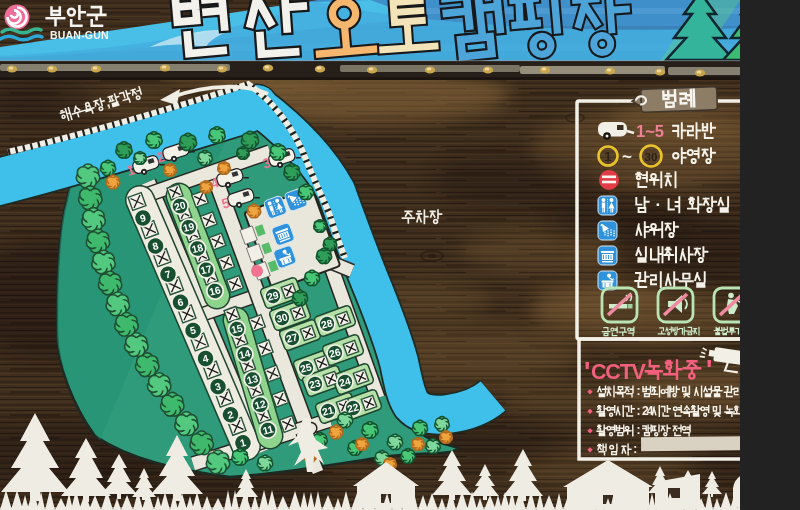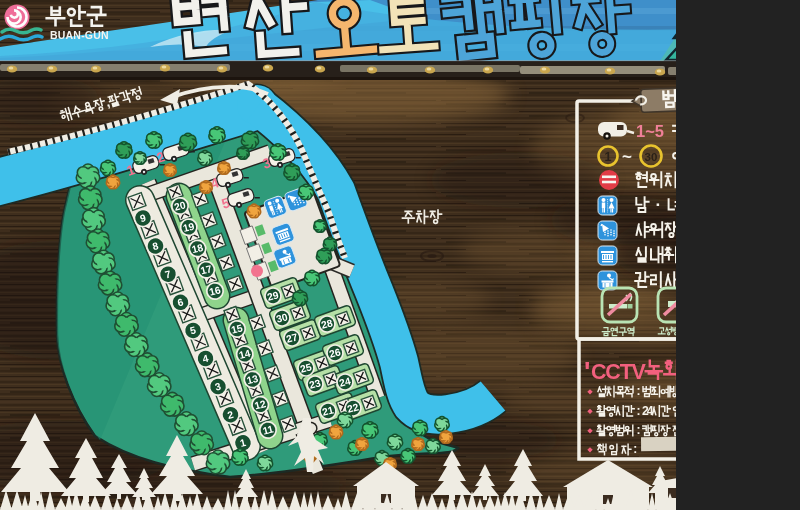--- a/index.html
+++ b/index.html
@@ -1,14 +1,14 @@
 <!DOCTYPE html>
 <html><head><meta charset="utf-8"><style>
 html,body{margin:0;padding:0;background:#222;}
-#board{position:relative;width:676px;height:510px;overflow:hidden;font-family:"Liberation Sans", sans-serif;}
+#board{position:relative;width:740px;height:510px;overflow:hidden;font-family:"Liberation Sans", sans-serif;}
 </style></head><body>
 
 <div id="board">
 <svg width="800" height="510" viewBox="0 0 800 510" xmlns="http://www.w3.org/2000/svg">
 <defs>
 <filter id="soft" x="-60%" y="-60%" width="220%" height="220%">
           <feGaussianBlur stdDeviation="9"></feGaussianBlur>
         </filter>
 <pattern id="grain" width="173" height="23" patternUnits="userSpaceOnUse">
 <rect width="173" height="23" fill="none"></rect>

